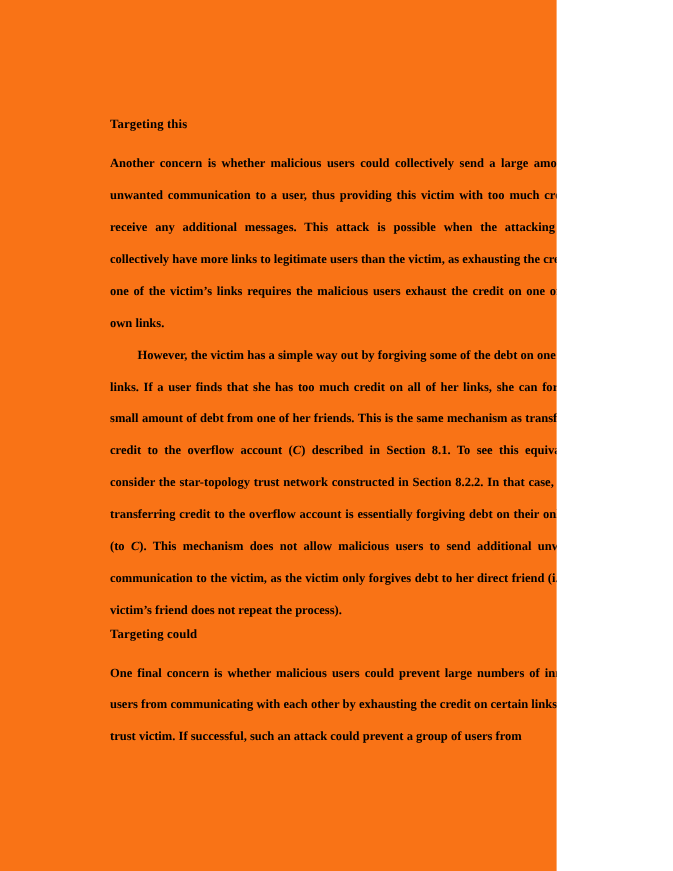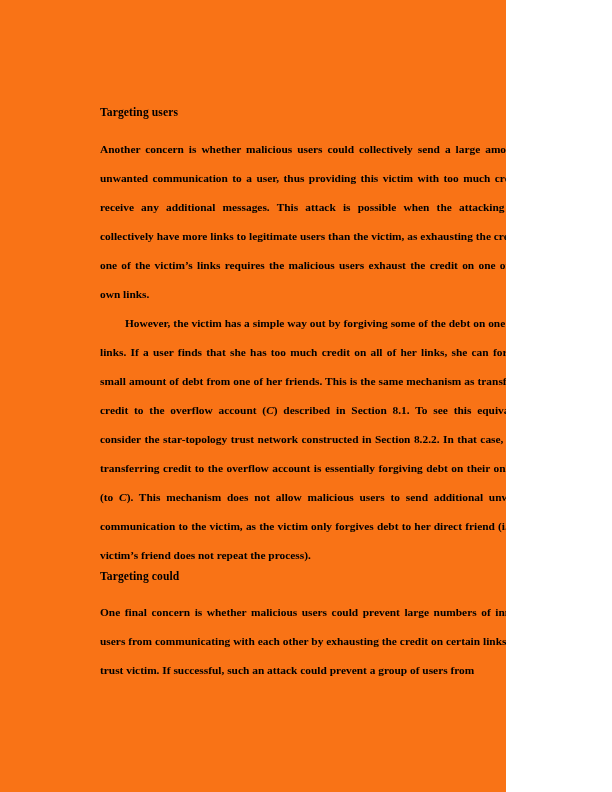--- a/index.html
+++ b/index.html
@@ -65,21 +65,21 @@
 </style>
 </head>
 <body>
 
 <div class="page">
 
   <div class="folio">171</div>
 
   <div class="textblock">
 
-    <h2 class="heading">Targeting users</h2>
+    <h2 class="heading">Targeting this</h2>
 
     <p class="para after-heading">Another concern is whether malicious users could collectively send a large amount of unwanted communication to a user, thus providing this victim with too much credit to receive any additional messages. This attack is possible when the attacking users collectively have more links to legitimate users than the victim, as exhausting the credit on one of the victim’s links requires the malicious users exhaust the credit on one of their own links.</p>
 
     <p class="para follow indent">However, the victim has a simple way out by forgiving some of the debt on one of her links. If a user finds that she has too much credit on all of her links, she can forgive a small amount of debt from one of her friends. This is the same mechanism as transferring credit to the overflow account (<span class="mathvar">C</span>) described in Section 8.1. To see this equivalence, consider the star-topology trust network constructed in Section 8.2.2. In that case, a user transferring credit to the overflow account is essentially forgiving debt on their only link (to <span class="mathvar">C</span>). This mechanism does not allow malicious users to send additional unwanted communication to the victim, as the victim only forgives debt to her direct friend (i.e., the victim’s friend does not repeat the process).</p>
 
     <h2 class="heading heading-gap-top">Targeting could</h2>
 
     <p class="para after-heading">One final concern is whether malicious users could prevent large numbers of innocent users from communicating with each other by exhausting the credit on certain links in the trust victim. If successful, such an attack could prevent a group of users from</p>
 
   </div>

